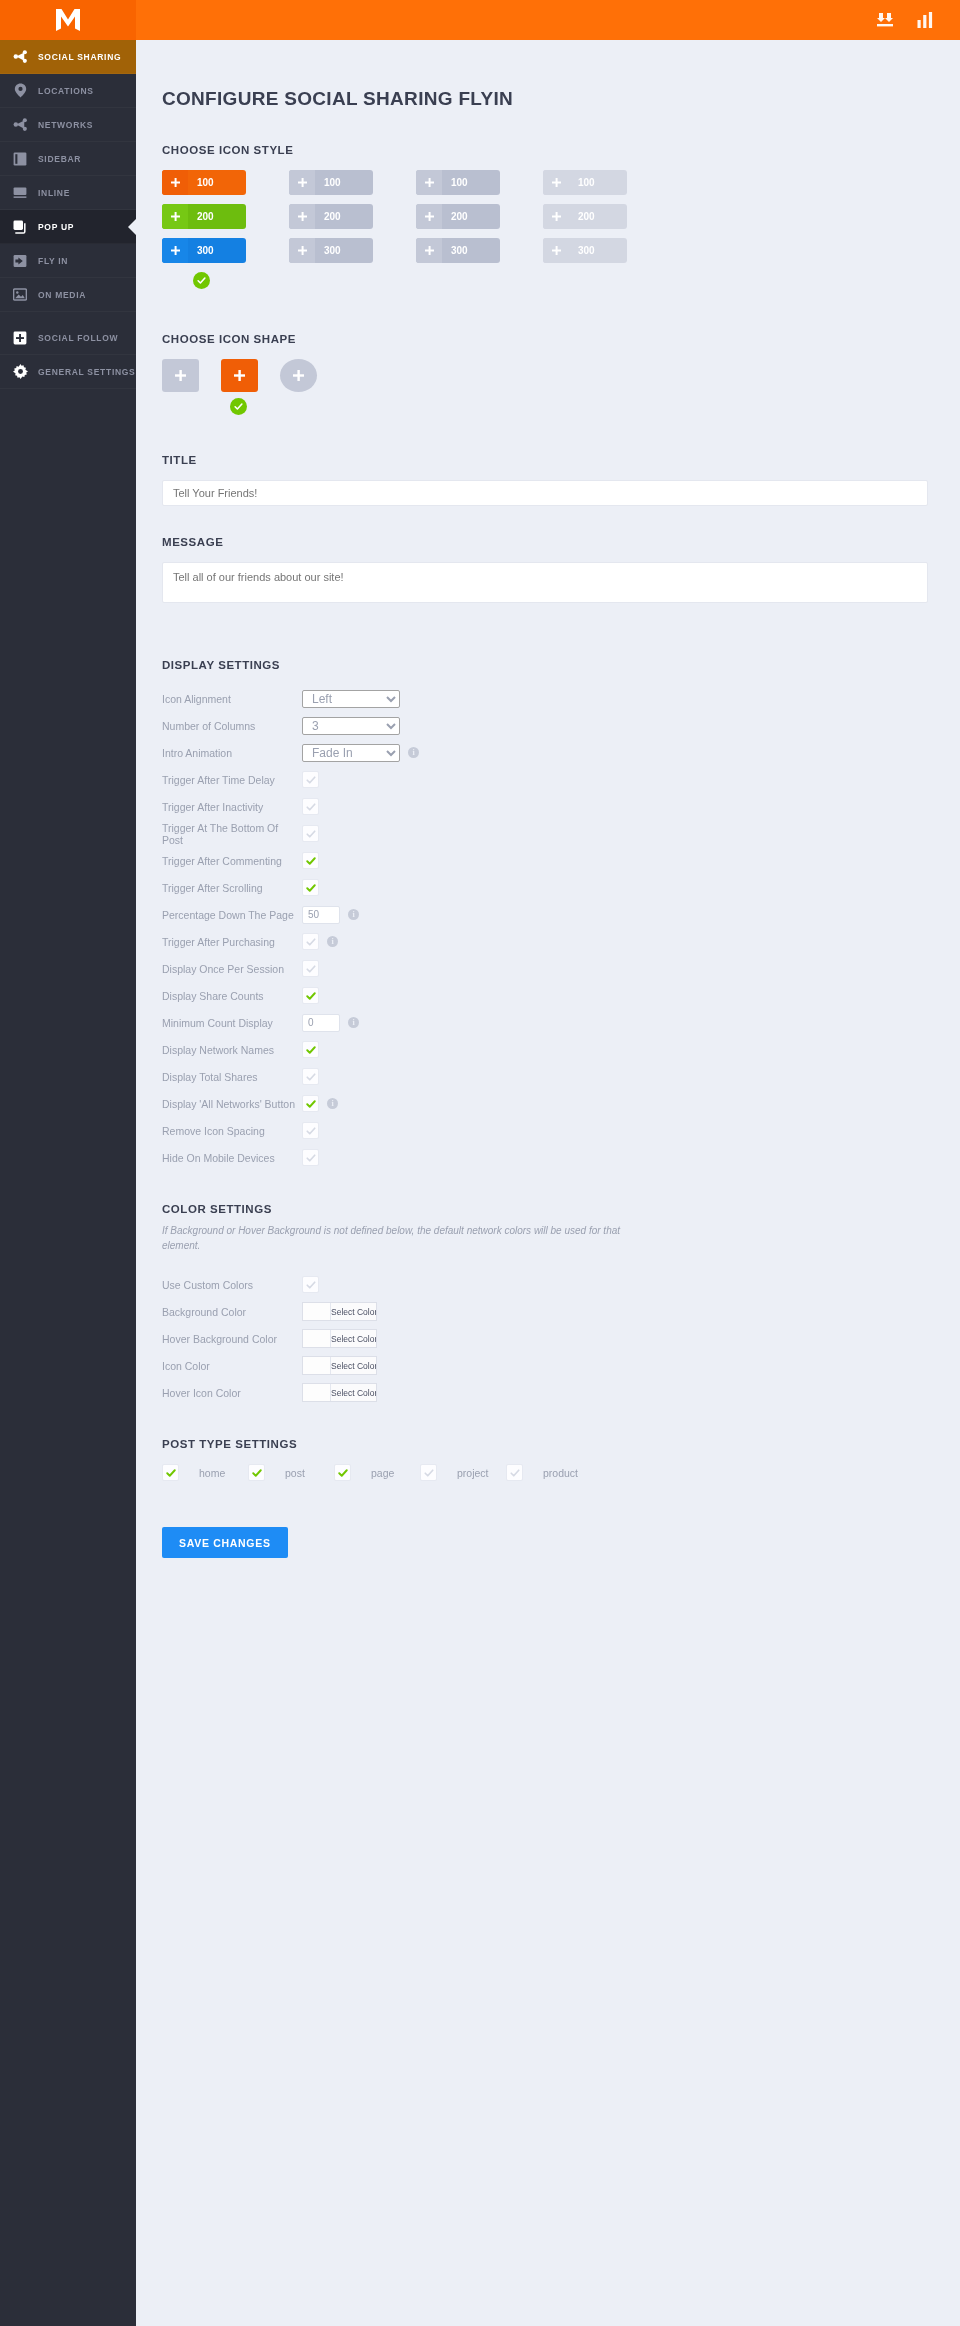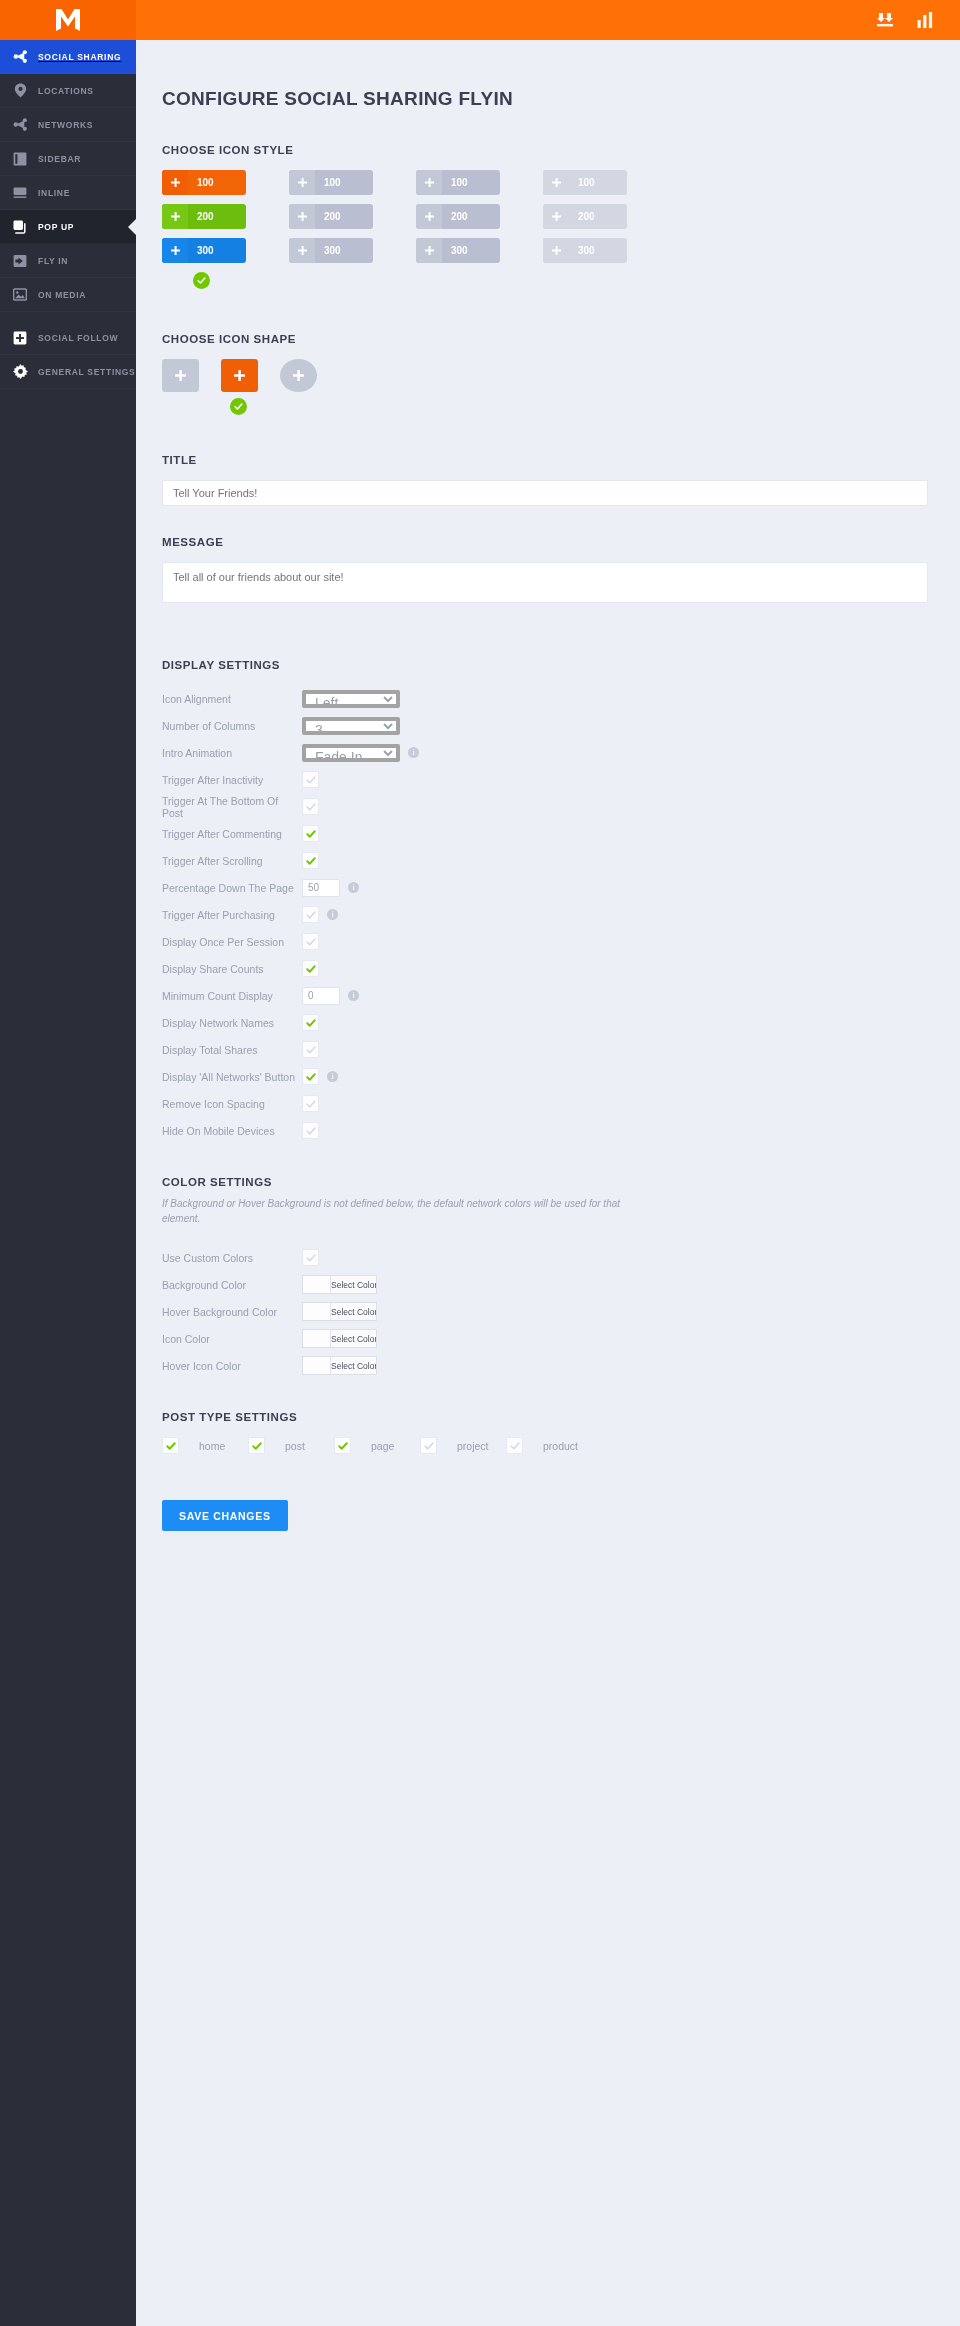--- a/index.html
+++ b/index.html
@@ -60,21 +60,21 @@
   }
   .side-item .ico { width: 16px; height: 16px; display: flex; align-items: center; justify-content: center; flex: 0 0 16px; }
   .side-item .ico svg { display: block; }
   .side-label {
     font-size: 8.5px;
     font-weight: bold;
     letter-spacing: .7px;
     color: #8d91a2;
     white-space: nowrap;
   }
-  .side-item.header-item { background: #1d4ed8; text-decoration: underline; }
+  .side-item.header-item { background: #a16207; }
   .side-item.header-item .side-label { color: #ffffff; }
   .side-item.active { background: #22242d; }
   .side-item.active .side-label { color: #ffffff; }
   .side-item.active::after {
     content: "";
     position: absolute;
     right: -1px; top: 50%;
     transform: translateY(-50%);
     width: 0; height: 0;
     border-top: 9px solid transparent;
@@ -191,24 +191,24 @@
     width: 140px;
     flex: 0 0 140px;
     font-size: 10.5px;
     color: #9aa0b0;
   }
   .ctrl { display: flex; align-items: center; gap: 8px; }
 
   select.sel {
     width: 98px; height: 18px;
     font-family: "Liberation Sans", sans-serif;
-    font-size: 14px;
+    font-size: 12px;
     color: #9aa0b0;
     background: #fff;
-    border: 4px solid #a3a3a3;
+    border: 1px solid #a3a3a3;
     border-radius: 2px;
     padding: 0 2px 0 5px;
     outline: none;
   }
   .num-input {
     width: 38px; height: 18px;
     font-family: "Liberation Sans", sans-serif;
     font-size: 10px;
     color: #9aa0b0;
     background: #fff;
@@ -637,20 +637,30 @@
         <div class="srow">
           <span class="lbl">Intro Animation</span>
           <span class="ctrl">
             <select class="sel">
               <option>Fade In</option>
             </select>
             <span class="info">i</span>
           </span>
         </div>
 
+        <div class="srow">
+          <span class="lbl">Trigger After Time Delay</span>
+          <span class="ctrl">
+            <span class="cbox">
+              <svg width="10" height="10" viewBox="0 0 12 12">
+                  <path d="M1.5 6.3 L4.5 9.3 L10.5 2.7" stroke="#d6dae4" stroke-width="2" fill="none" stroke-linecap="round" stroke-linejoin="round"></path>
+                </svg>
+            </span>
+          </span>
+        </div>
 
         <div class="srow">
           <span class="lbl">Trigger After Inactivity</span>
           <span class="ctrl">
             <span class="cbox">
               <svg width="10" height="10" viewBox="0 0 12 12">
                   <path d="M1.5 6.3 L4.5 9.3 L10.5 2.7" stroke="#d6dae4" stroke-width="2" fill="none" stroke-linecap="round" stroke-linejoin="round"></path>
                 </svg>
             </span>
           </span>

